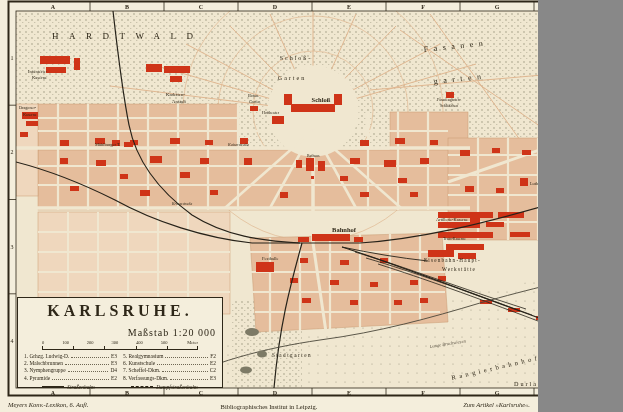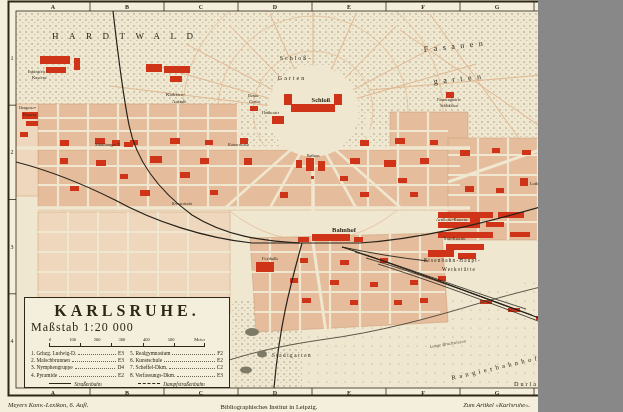--- a/index.html
+++ b/index.html
@@ -5,26 +5,26 @@
   html,body{margin:0;padding:0;background:#888;}
   .stage{
     position:relative;width:538px;height:412px;overflow:hidden;
     background:var(--paper);
     font-family:"Liberation Serif","DejaVu Serif",serif;
     color:var(--ink);
   }
   svg{display:block;font-family:"Liberation Serif","DejaVu Serif",serif;}
   
   .title-box{
-    position:absolute;left:24px;top:297px;width:206px;height:91px;
+    position:absolute;left:17px;top:297px;width:206px;height:91px;
     background:var(--paper);border:1px solid var(--ink);
     box-sizing:border-box;padding:4px 6px 2px 6px;
   }
   .t1{text-align:center;font-size:16px;letter-spacing:4px;font-weight:bold;line-height:17px;}
-  .t2{text-align:left;font-size:12px;letter-spacing:1px;margin-top:1px;}
+  .t2{text-align:right;font-size:10px;letter-spacing:1px;margin-top:8px;}
   .scalebar{width:156px;margin:2px auto 1px auto;}
   .scale-ticks{display:flex;justify-content:space-between;font-size:4.5px;line-height:5px;color:var(--ink);}
   .scale-ticks .unit{margin-left:2px;}
   .scale-line{position:relative;height:4px;border-bottom:1px solid var(--ink);}
   .scale-line i{position:absolute;bottom:0;width:1px;height:3px;background:var(--ink);}
   .legend{display:flex;gap:6px;margin-top:3px;font-size:5.4px;line-height:7.2px;}
   .lgcol{flex:1;}
   .lgrow{display:flex;align-items:baseline;white-space:nowrap;}
   .lgname{flex:0 0 auto;}
   .lgdots{flex:1 1 auto;border-bottom:1px dotted #6e6753;margin:0 2px;height:4px;}

